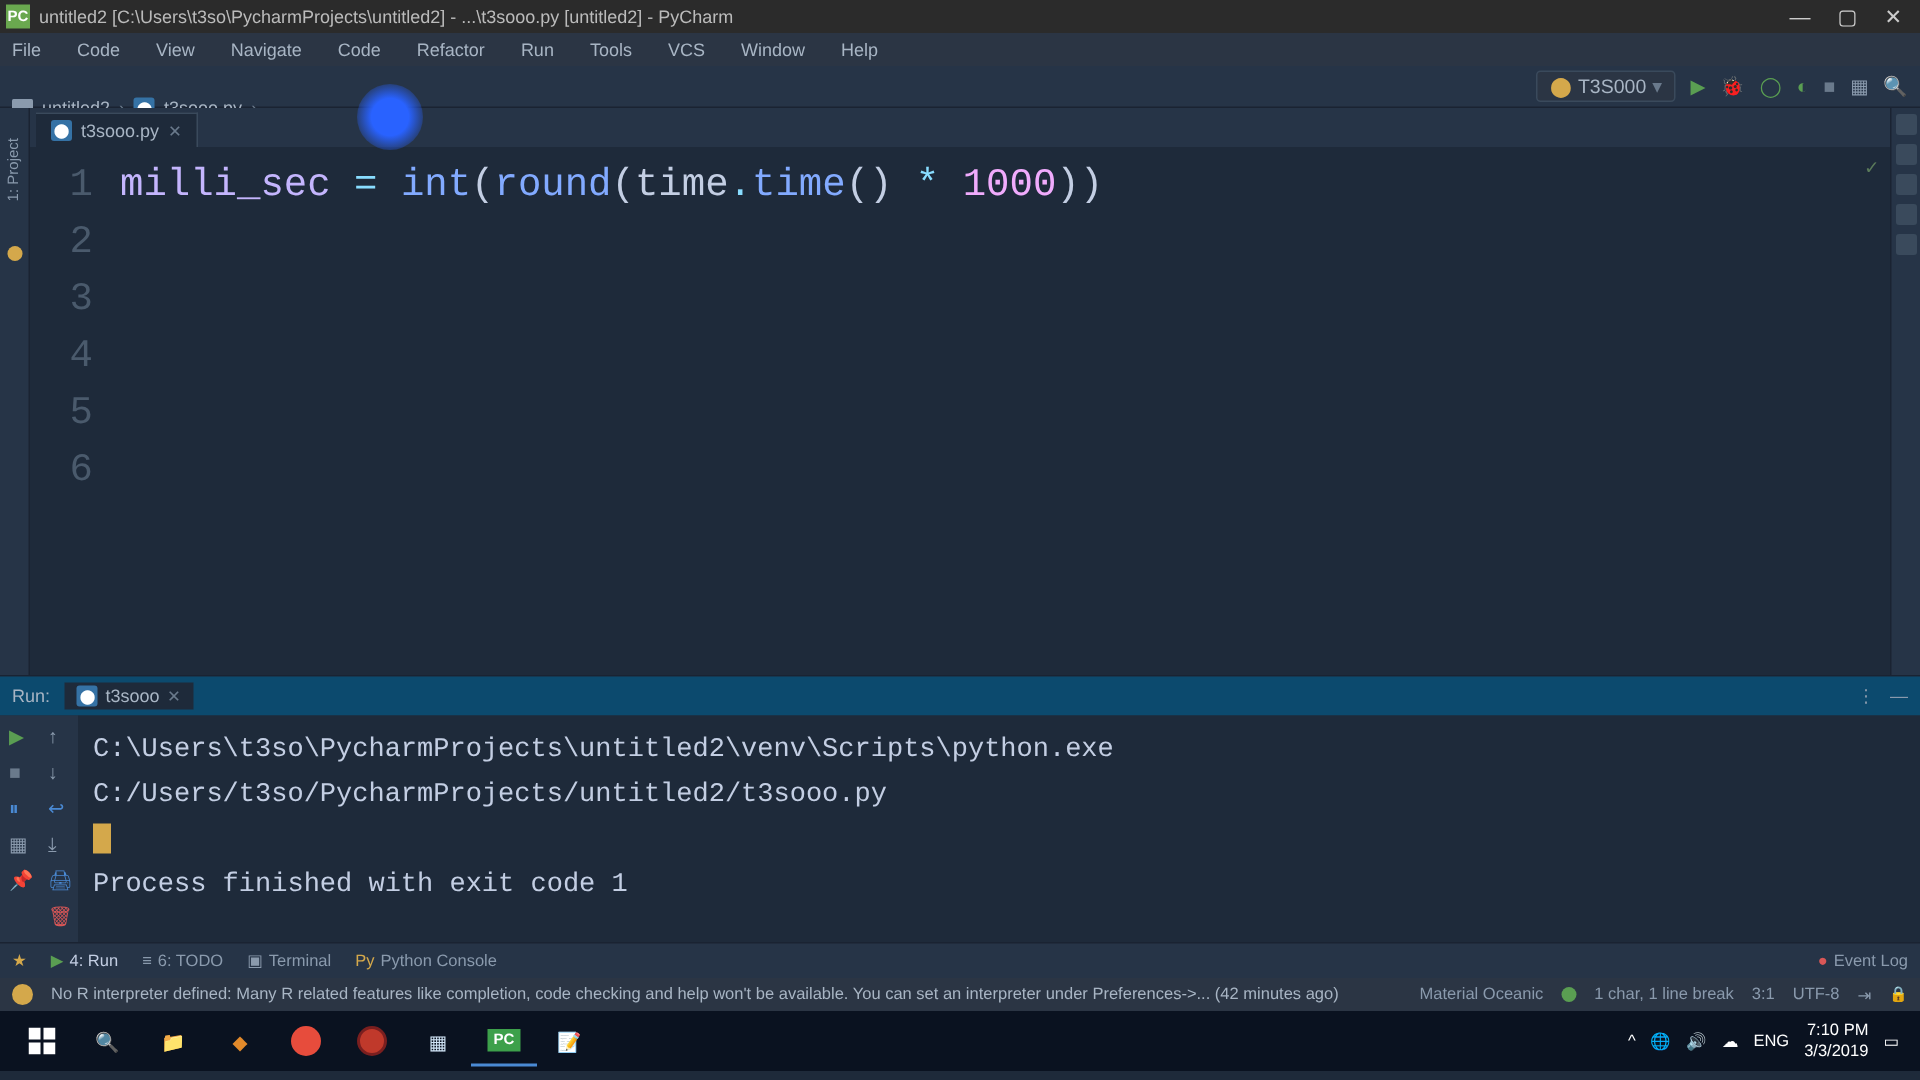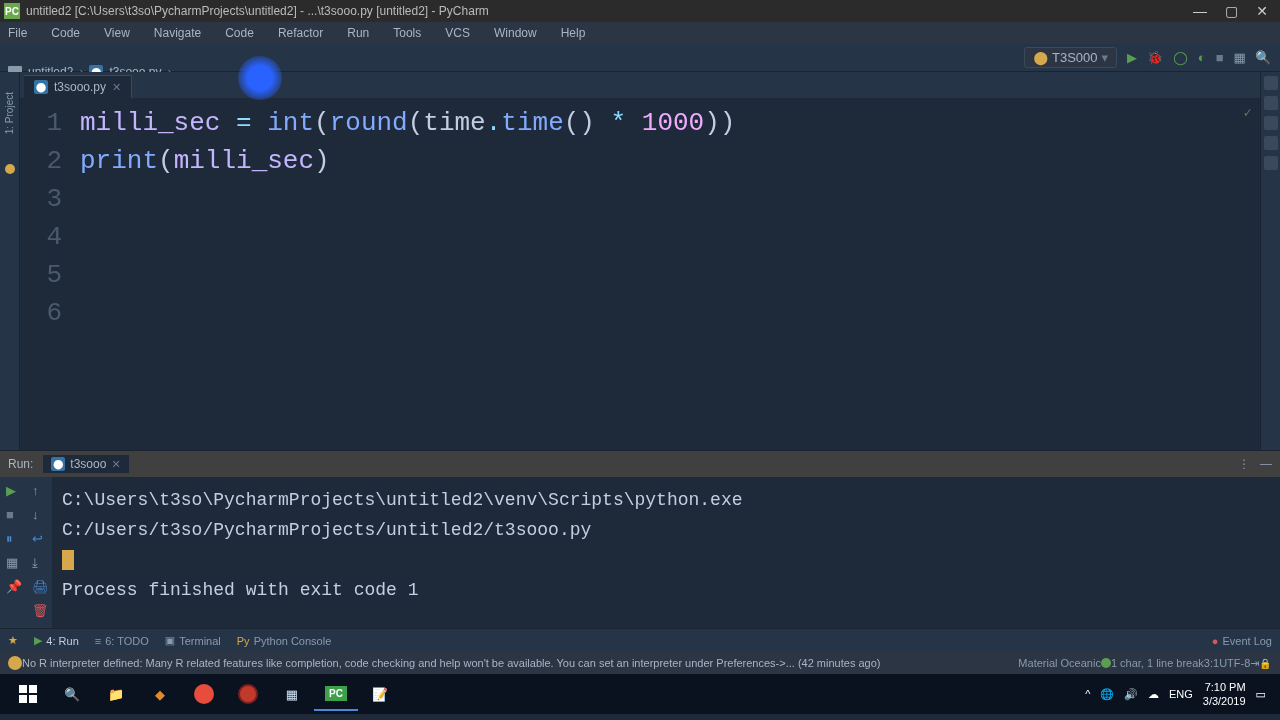--- a/index.html
+++ b/index.html
@@ -199,21 +199,21 @@
   border-radius: 2px;
 }
 .run-panel {
   height: 178px;
   border-top: 1px solid #1a2332;
   display: flex;
   flex-direction: column;
 }
 .run-header {
   height: 26px;
-  background: #404040;
+  background: #0c4a6e;
   display: flex;
   align-items: center;
   padding: 0 8px;
   gap: 10px;
   font-size: 12px;
   text-align: center;
 }
 .run-tab {
   display: flex;
   align-items: center;
@@ -272,21 +272,21 @@
 .btab { display: flex; align-items: center; gap: 4px; cursor: pointer; color: #8a9aad; }
 .btab.active { color: #c3cee3; }
 .spacer { flex: 1; }
 .statusbar {
   height: 22px;
   background: #2b3544;
   display: flex;
   align-items: center;
   padding: 0 8px;
   font-size: 11px;
-  gap: 0;
+  gap: 12px;
 }
 .status-warn { color: #a8b5c4; flex: 1; }
 .status-item { color: #8a9aad; }
 .lock-icon::before { content: "🔒"; font-size: 10px; }
 .taskbar {
   height: 40px;
   background: #0a1220;
   display: flex;
   align-items: center;
   padding: 0 6px;
@@ -381,21 +381,20 @@
       <div class="line-numbers">
         <div>1</div>
         <div>2</div>
         <div>3</div>
         <div>4</div>
         <div>5</div>
         <div>6</div>
       </div>
       <div class="code">
         <div><span class="var">milli_sec </span><span class="op">=</span><span> </span><span class="fn">int</span><span class="paren">(</span><span class="fn">round</span><span class="paren">(</span><span class="mod">time</span><span class="op">.</span><span class="fn">time</span><span class="paren">() </span><span class="op">*</span><span> </span><span class="num">1000</span><span class="paren">))</span></div>
-        <div><span class="fn">print</span><span class="paren">(</span><span class="var">milli_sec</span><span class="paren">)</span></div>
       </div>
       <span class="check-icon">✓</span>
     </div>
   </div>
   <div class="right-gutter">
     <div class="right-gutter-item"></div>
     <div class="right-gutter-item"></div>
     <div class="right-gutter-item"></div>
     <div class="right-gutter-item"></div>
     <div class="right-gutter-item"></div>

